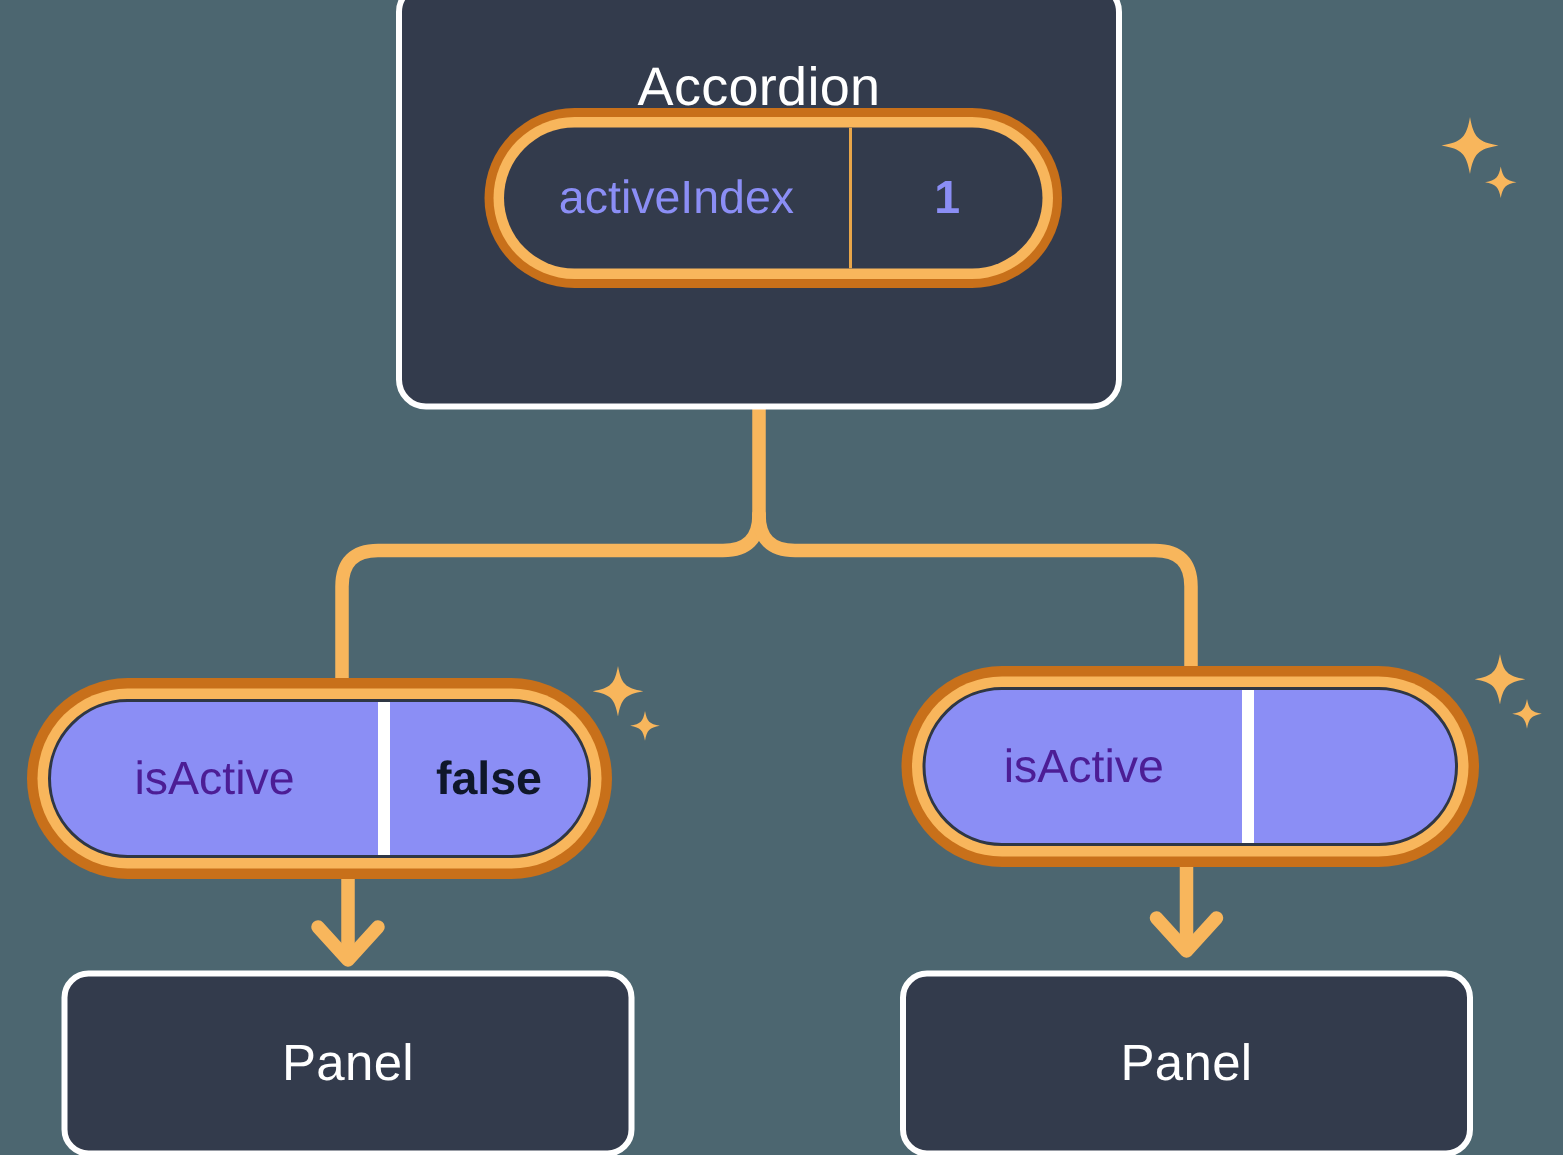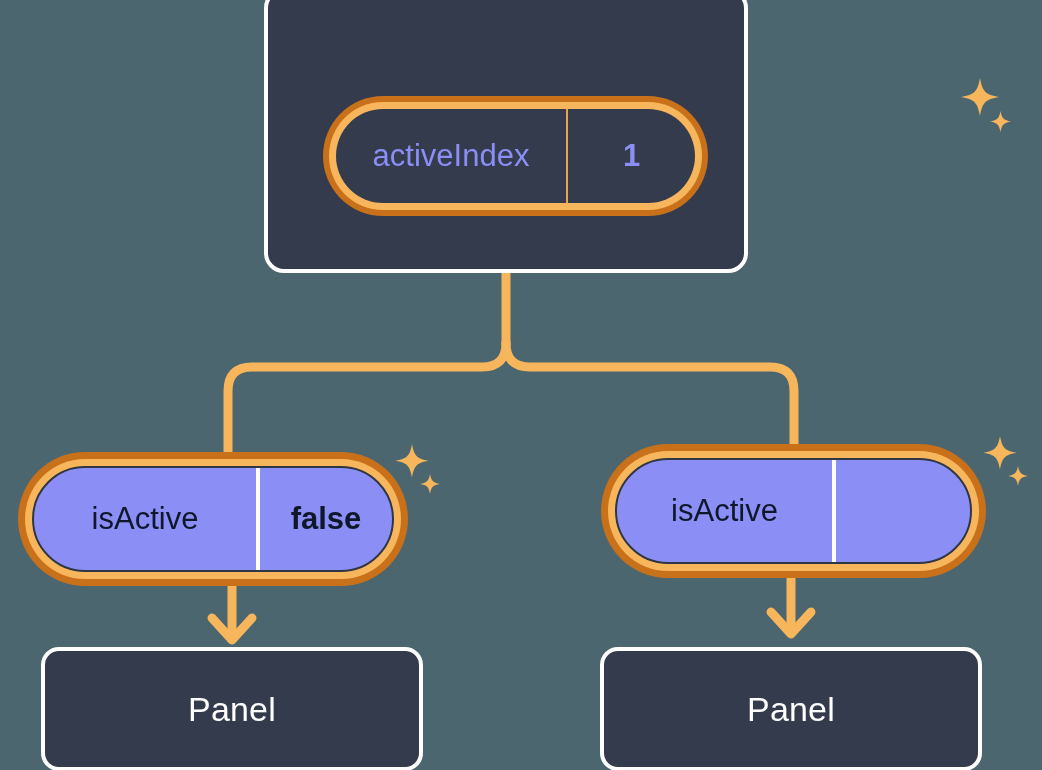--- a/index.html
+++ b/index.html
@@ -151,24 +151,24 @@
     left: 7px; top: 7px; right: 7px; bottom: 7px;
     width: auto; height: auto;
   }
   .pill-purple .pill-body {
     left: 14px; top: 14px; right: 14px; bottom: 14px;
     width: auto; height: auto;
     background: #8b8ef5;
     border: 2px solid #2f3744;
   }
   .pill-purple .pill-cell-key {
-    color: #0f172a;
+    color: #4c1d95;
     font-size: 31px;
     font-weight: 400;
-    border-right: 4px solid #ffffff;
+    border-right: 8px solid #ffffff;
   }
   .pill-purple .pill-cell-val {
     color: #0f172a;
     font-size: 31px;
     font-weight: 700;
   }
 
   #pill-is-active-left {
     left: 18px;
     top: 452px;
@@ -212,22 +212,23 @@
     <path d="M 506 343 Q 506 367 530 367 L 770 367 Q 794 367 794 391 L 794 448" stroke="#f8b65c" stroke-width="9" stroke-linecap="round" fill="none"></path>
 
     <path d="M 232 586 L 232 636" stroke="#f8b65c" stroke-width="9" stroke-linecap="butt"></path>
     <path d="M 212 618 L 232 640 L 252 618" stroke="#f8b65c" stroke-width="9" stroke-linecap="round" stroke-linejoin="round" fill="none"></path>
 
     <path d="M 791 578 L 791 630" stroke="#f8b65c" stroke-width="9" stroke-linecap="butt"></path>
     <path d="M 771 612 L 791 634 L 811 612" stroke="#f8b65c" stroke-width="9" stroke-linecap="round" stroke-linejoin="round" fill="none"></path>
   </svg>
 
   <div id="accordion-box" class="component-box">
-
-    <div id="pill-active-index" class="state-pill" style="left: 55px; top: 104px; width: 385px; height: 120px;">
+    <div class="component-title">Accordion</div>
+
+    <div id="pill-active-index" class="state-pill" style="left: 55px; top: 80px; width: 385px; height: 120px;">
       <div class="pill-ring-outer"></div>
       <div class="pill-ring-inner"></div>
       <div class="pill-body">
         <div class="pill-cell pill-cell-key">activeIndex</div>
         <div class="pill-cell pill-cell-val">1</div>
       </div>
     </div>
 
     <div id="sparkle-accordion" class="sparkle-group">
       <svg width="64" height="64" viewBox="0 0 64 64">

